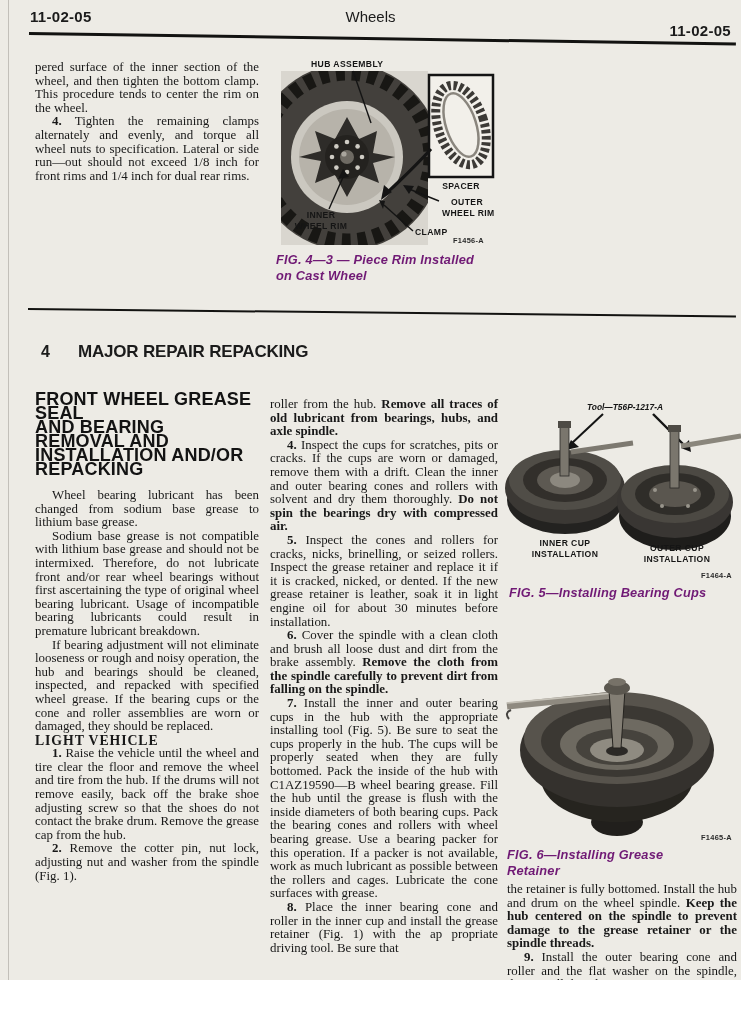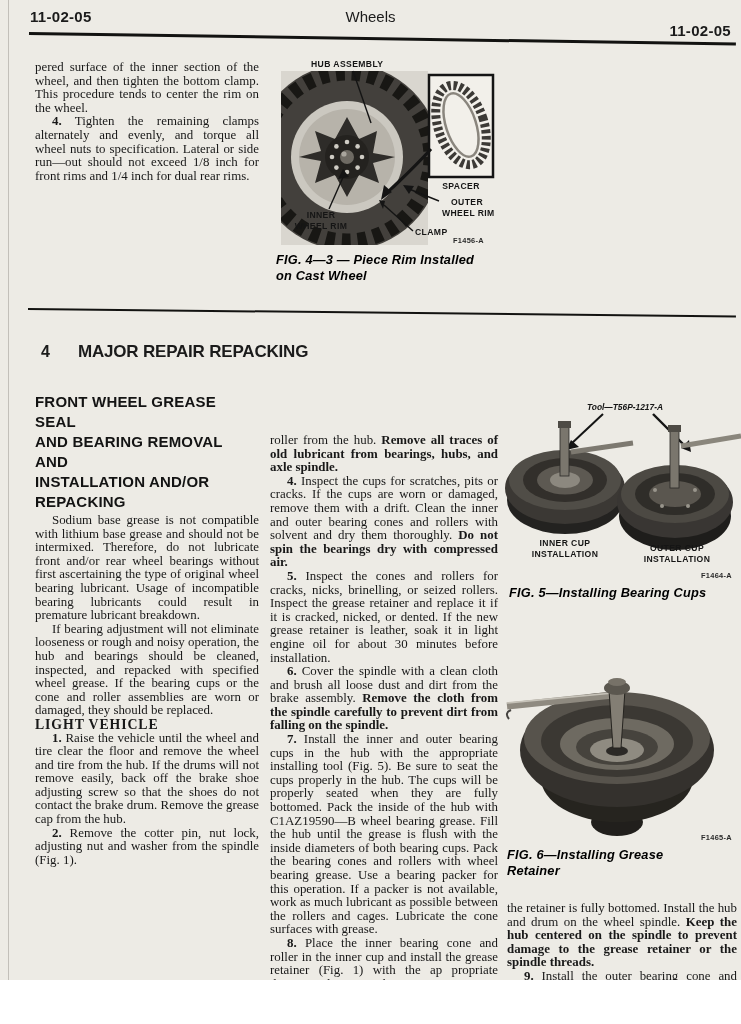--- a/index.html
+++ b/index.html
@@ -15,33 +15,33 @@
   .rule{position:absolute; background:#131311; transform-origin:0 0;}
   .col{
     position:absolute; font-family:"Liberation Serif", serif;
     font-size:12.9px; line-height:13.6px; text-align:justify; color:#181818;
   }
   .col p{margin:0; text-indent:17px;}
   .col p.cont{text-indent:0;}
   .col b{font-weight:bold;}
   .col-heading{
     font-family:"Liberation Sans",sans-serif; font-weight:bold;
-    font-size:15px; line-height:20px; letter-spacing:.2px;
-    margin:0 0 2px 0; text-align:left; white-space:pre-line; color:#131313;
+    font-size:18px; line-height:14px; letter-spacing:.2px;
+    margin:0 0 13px 0; text-align:left; white-space:pre-line; color:#131313;
   }
   .sub-heading{
     font-weight:bold; font-size:13.8px; letter-spacing:.9px;
     margin:16px 0 10px 10px; text-indent:0 !important; text-align:left;
   }
   .sec-num{font-family:"Liberation Sans",sans-serif; font-weight:bold; font-size:16px;}
   .sec-title{font-family:"Liberation Sans",sans-serif; font-weight:bold; font-size:17px; letter-spacing:-.2px;}
   .fig-caption{
     position:absolute; font-family:"Liberation Sans",sans-serif;
     font-style:italic; font-weight:bold; font-size:12.8px; line-height:15.5px;
-    letter-spacing:.2px; color:#000000; white-space:pre-line;
+    letter-spacing:.2px; color:#701a75; white-space:pre-line;
   }
   .svglabel{font-family:"Liberation Sans",sans-serif; font-weight:bold; font-size:8.6px; letter-spacing:.4px; fill:#151515;}
   .svgcode{font-family:"Liberation Sans",sans-serif; font-weight:bold; font-size:7.4px; letter-spacing:.3px; fill:#2a2a2a;}
   .svgtool{font-family:"Liberation Sans",sans-serif; font-weight:bold; font-style:italic; font-size:8.4px; fill:#151515;}
 </style>
 </head>
 <body>
 
 <div id="page">
   <div class="gutter"></div>
@@ -115,28 +115,29 @@
 
   <div class="rule" style="left:28px; top:308px; width:708px; height:2.4px; transform:rotate(0.6deg);"></div>
   <div class="abs sec-num" style="left:41px; top:343px;">4</div>
   <div class="abs sec-title" style="left:78px; top:342px;">MAJOR REPAIR REPACKING</div>
 
   <div class="col" style="left:35px; top:392px; width:224px;">
     <div class="col-heading">FRONT WHEEL GREASE SEAL
 AND BEARING REMOVAL AND
 INSTALLATION AND/OR
 REPACKING</div>
+    <p><span>Wheel bearing lubricant has been changed from sodium base grease to lithium base grease.</span></p>
     <p><span>Sodium base grease is not compatible with lithium base grease and should not be intermixed. Therefore, do not lubricate front and/or rear wheel bearings without first ascertaining the type of original wheel bearing lubricant. Usage of incompatible bearing lubricants could result in premature lubricant breakdown.</span></p>
     <p><span>If bearing adjustment will not eliminate looseness or rough and noisy operation, the hub and bearings should be cleaned, inspected, and repacked with specified wheel grease. If the bearing cups or the cone and roller assemblies are worn or damaged, they should be replaced.</span></p>
     <p class="sub-heading">LIGHT VEHICLE</p>
     <p><b>1.</b><span> Raise the vehicle until the wheel and tire clear the floor and remove the wheel and tire from the hub. If the drums will not remove easily, back off the brake shoe adjusting screw so that the shoes do not contact the brake drum. Remove the grease cap from the hub.</span></p>
     <p><b>2.</b><span> Remove the cotter pin, nut lock, adjusting nut and washer from the spindle (Fig. 1).</span></p>
   </div>
 
-  <div class="col" style="left:270px; top:398px; width:228px;margin-top:36px;">
+  <div class="col" style="left:270px; top:398px; width:228px;">
     <p class="cont"><span>roller from the hub. </span><b>Remove all traces of old lubricant from bearings, hubs, and axle spindle.</b></p>
     <p><b>4.</b><span> Inspect the cups for scratches, pits or cracks. If the cups are worn or damaged, remove them with a drift. Clean the inner and outer bearing cones and rollers with solvent and dry them thoroughly. </span><b>Do not spin the bearings dry with compressed air.</b></p>
     <p><b>5.</b><span> Inspect the cones and rollers for cracks, nicks, brinelling, or seized rollers. Inspect the grease retainer and replace it if it is cracked, nicked, or dented. If the new grease retainer is leather, soak it in light engine oil for about 30 minutes before installation.</span></p>
     <p><b>6.</b><span> Cover the spindle with a clean cloth and brush all loose dust and dirt from the brake assembly. </span><b>Remove the cloth from the spindle carefully to prevent dirt from falling on the spindle.</b></p>
     <p><b>7.</b><span> Install the inner and outer bearing cups in the hub with the appropriate installing tool (Fig. 5). Be sure to seat the cups properly in the hub. The cups will be properly seated when they are fully bottomed. Pack the inside of the hub with C1AZ19590—B wheel bearing grease. Fill the hub until the grease is flush with the inside diameters of both bearing cups. Pack the bearing cones and rollers with wheel bearing grease. Use a bearing packer for this operation. If a packer is not available, work as much lubricant as possible between the rollers and cages. Lubricate the cone surfaces with grease.</span></p>
     <p><b>8.</b><span> Place the inner bearing cone and roller in the inner cup and install the grease retainer (Fig. 1) with the ap propriate driving tool. Be sure that</span></p>
   </div>
 
   <div class="abs" style="left:505px; top:396px; width:236px; height:190px;">
     <svg width="236" height="190" viewBox="0 0 236 190">
@@ -201,17 +202,17 @@
         <polygon points="104,20 120,20 116,78 108,78" fill="#837e74" stroke="#25231f" stroke-width="1"></polygon>
         <ellipse cx="112" cy="18" rx="13" ry="7" fill="#5b574f"></ellipse>
         <ellipse cx="112" cy="12" rx="9" ry="4" fill="#777268"></ellipse>
       </g>
       <text class="svgcode" x="196" y="170">F1465-A</text>
     </svg>
   </div>
   <div class="fig-caption" style="left:507px; top:847px; width:230px;">FIG. 6—Installing Grease
 Retainer</div>
 
-  <div class="col" style="left:507px; top:902px; width:230px;">
+  <div class="col" style="left:507px; top:883px; width:230px;">
     <p class="cont"><span>the retainer is fully bottomed. Install the hub and drum on the wheel spindle. </span><b>Keep the hub centered on the spindle to prevent damage to the grease retainer or the spindle threads.</b></p>
     <p><b>9.</b><span> Install the outer bearing cone and roller and the flat washer on the spindle, then install the adjusting nut.</span></p>
   </div>
 </div>
 
 </body></html>

